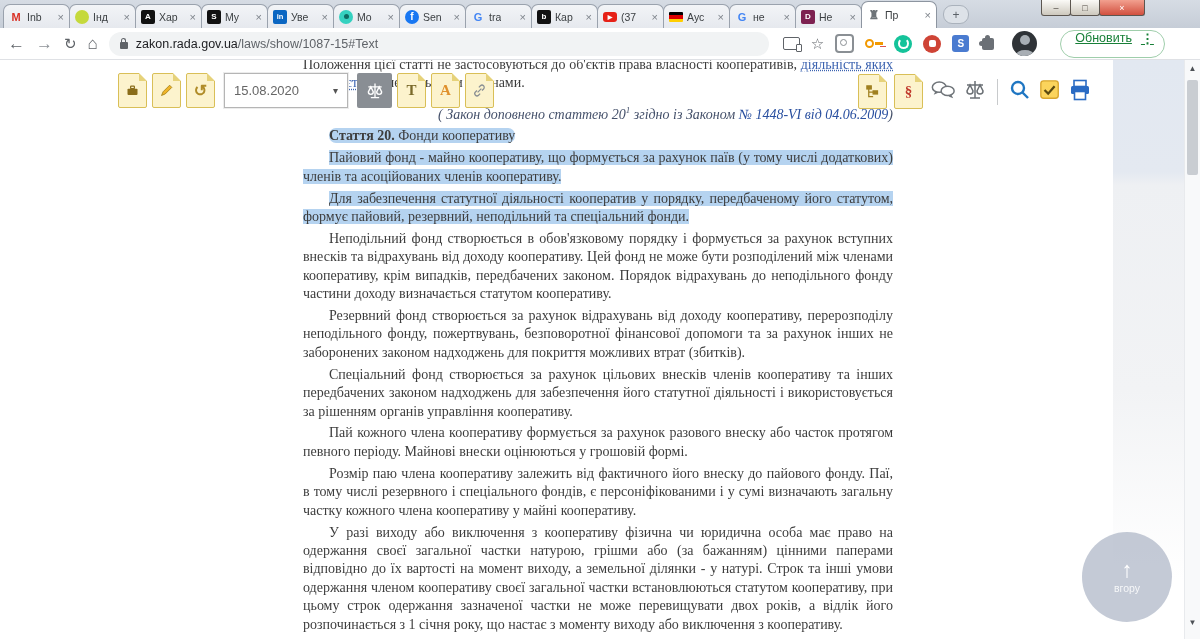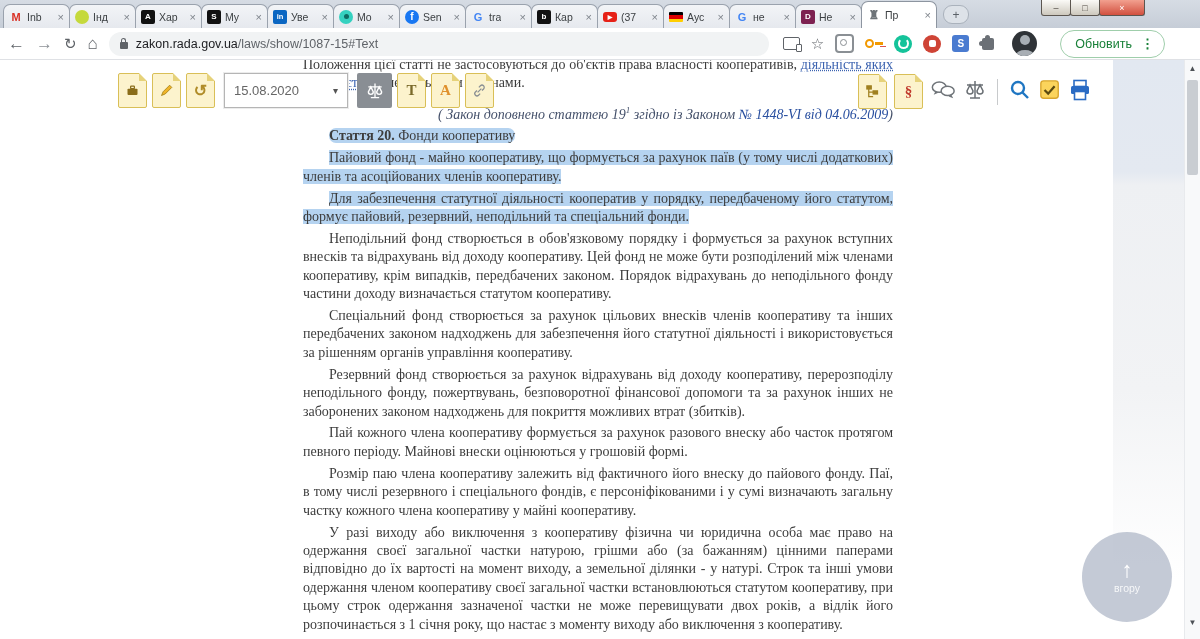--- a/index.html
+++ b/index.html
@@ -67,21 +67,21 @@
   .e-red::after{content:"";width:7px;height:7px;background:#fff;border-radius:2px;}
   .e-s{width:17px;height:17px;border-radius:3px;background:#4a7bd0;color:#fff;display:flex;align-items:center;
     justify-content:center;font-size:10px;font-weight:bold;}
   .e-puz{width:12px;height:12px;background:#6b7076;border-radius:2px;position:relative;margin:0 2px;}
   .e-puz::before{content:"";position:absolute;top:-3px;left:3px;width:5px;height:5px;background:#6b7076;border-radius:50%;}
   .e-puz::after{content:"";position:absolute;left:-3px;top:3px;width:5px;height:5px;background:#6b7076;border-radius:50%;}
   .avatar{width:25px;height:25px;border-radius:50%;background:#2f3337;position:relative;overflow:hidden;margin-left:5px;}
   .avatar::before{content:"";position:absolute;top:4px;left:7.5px;width:10px;height:10px;background:#a8aeb4;border-radius:50%;}
   .avatar::after{content:"";position:absolute;bottom:-4px;left:3.5px;width:18px;height:10px;background:#a8aeb4;border-radius:50% 50% 0 0;}
   .update{height:26px;padding:0 10px 0 14px;border:1px solid #9fceab;border-radius:14px;color:#188038;
-    font-size:12.5px;display:flex;align-items:center;gap:9px;background:#fff;margin-left:12px;}
+    font-size:12.5px;display:flex;gap:9px;background:#fff;margin-left:12px;text-decoration:underline;}
   .dots{color:#188038;font-size:13px;font-weight:bold;}
 
   
   .page{position:absolute;top:60px;left:0;right:0;bottom:0;background:#fff;}
   .rstrip{position:absolute;left:1113px;top:0;width:72px;height:100%;
     background:linear-gradient(180deg,#e2e8f1 0,#e4e9f1 112px,#eef0f3 125px,#f2f3f5 330px,rgba(243,244,246,0) 520px);}
   .doc{position:absolute;left:303px;top:-4px;width:590px;font-family:"Liberation Serif",serif;
     font-size:14px;line-height:18.4px;color:#3d3d3d;text-align:justify;}
   .doc p{margin:3.5px 0 0;}
   .doc p.ind{text-indent:26px;}
@@ -231,28 +231,28 @@
         <span class="dots">⋮</span>
       </span>
     </div>
   </div>
 
   <div class="page">
     <div class="rstrip"></div>
 
     <div class="doc">
       <p class="intro"><span>Положення цієї статті не застосовуються до об'єктів права власності кооперативів, </span><span class="dotlink">діяльність яких регулюється</span><span> спеціальними законами.</span></p>
-      <p class="amend"><span>( Закон доповнено статтею 19</span><sup>1</sup><span> згідно із Законом </span><span class="link">№ 1448-VI від 04.06.2009</span><span>)</span></p>
+      <p class="amend"><span>( Закон доповнено статтею 20</span><sup>1</sup><span> згідно із Законом </span><span class="link">№ 1448-VI від 04.06.2009</span><span>)</span></p>
       <div id="doc-paras">
           <p class="ind"><span class="hl" style="background: rgb(181, 211, 240); border-radius: 7px;"><b>Стаття 20.</b> Фонди кооперативу</span></p>
           <p class="ind"><span class="hl" style="background: rgb(181, 211, 240);">Пайовий фонд - майно кооперативу, що формується за рахунок паїв (у тому числі додаткових) членів та асоційованих членів кооперативу.</span></p>
           <p class="ind"><span class="hl" style="background: rgb(181, 211, 240);">Для забезпечення статутної діяльності кооператив у порядку, передбаченому його статутом, формує пайовий, резервний, неподільний та спеціальний фонди.</span></p>
           <p class="ind"><span>Неподільний фонд створюється в обов'язковому порядку і формується за рахунок вступних внесків та відрахувань від доходу кооперативу. Цей фонд не може бути розподілений між членами кооперативу, крім випадків, передбачених законом. Порядок відрахувань до неподільного фонду частини доходу визначається статутом кооперативу.</span></p>
+          <p class="ind"><span>Резервний фонд створюється за рахунок відрахувань від доходу кооперативу, перерозподілу неподільного фонду, пожертвувань, безповоротної фінансової допомоги та за рахунок інших не заборонених законом надходжень для покриття можливих втрат (збитків).</span></p>
           <p class="ind"><span>Спеціальний фонд створюється за рахунок цільових внесків членів кооперативу та інших передбачених законом надходжень для забезпечення його статутної діяльності і використовується за рішенням органів управління кооперативу.</span></p>
-          <p class="ind"><span>Резервний фонд створюється за рахунок відрахувань від доходу кооперативу, перерозподілу неподільного фонду, пожертвувань, безповоротної фінансової допомоги та за рахунок інших не заборонених законом надходжень для покриття можливих втрат (збитків).</span></p>
           <p class="ind"><span>Пай кожного члена кооперативу формується за рахунок разового внеску або часток протягом певного періоду. Майнові внески оцінюються у грошовій формі.</span></p>
           <p class="ind"><span>Розмір паю члена кооперативу залежить від фактичного його внеску до пайового фонду. Паї, в тому числі резервного і спеціального фондів, є персоніфікованими і у сумі визначають загальну частку кожного члена кооперативу у майні кооперативу.</span></p>
           <p class="ind"><span>У разі виходу або виключення з кооперативу фізична чи юридична особа має право на одержання своєї загальної частки натурою, грішми або (за бажанням) цінними паперами відповідно до їх вартості на момент виходу, а земельної ділянки - у натурі. Строк та інші умови одержання членом кооперативу своєї загальної частки встановлюються статутом кооперативу, при цьому строк одержання зазначеної частки не може перевищувати двох років, а відлік його розпочинається з 1 січня року, що настає з моменту виходу або виключення з кооперативу.</span></p>
         </div>
     </div>
 
     <div class="ovl">
       <span class="ydoc">
         <svg width="15" height="15" viewBox="0 0 24 24">
             <rect x="4" y="9" width="16" height="10" rx="1.5" fill="#8a6d1a"></rect>

